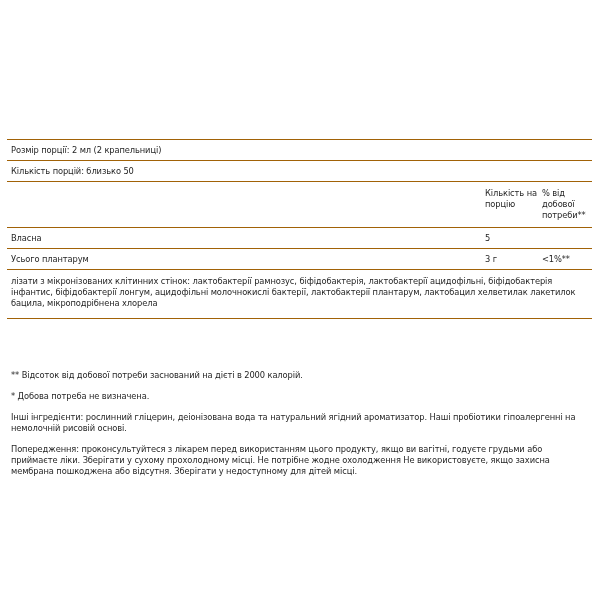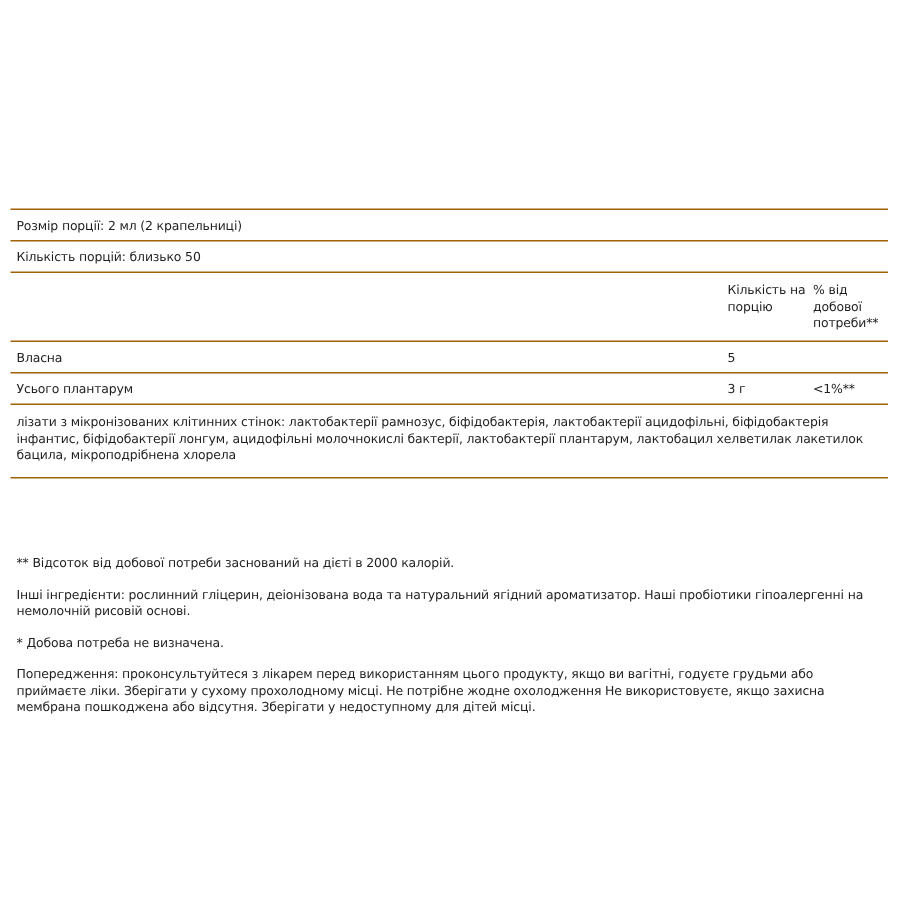--- a/index.html
+++ b/index.html
@@ -44,16 +44,16 @@
     <span class="col-name">Усього плантарум</span>
     <span class="col-amount">3 г</span>
     <span class="col-dv">&lt;1%**</span>
   </div>
   <div class="row blend">лізати з мікронізованих клітинних стінок: лактобактерії рамнозус, біфідобактерія, лактобактерії ацидофільні, біфідобактерія інфантис, біфідобактерії лонгум, ацидофільні молочнокислі бактерії, лактобактерії плантарум, лактобацил хелветилак лакетилок бацила, мікроподрібнена хлорела</div>
   <div class="row end"></div>
 </div>
 
 <div class="notes">
   <p>** Відсоток від добової потреби заснований на дієті в 2000 калорій.</p>
+  <p>* Добова потреба не визначена.</p>
   <p>Інші інгредієнти: рослинний гліцерин, деіонізована вода та натуральний ягідний ароматизатор. Наші пробіотики гіпоалергенні на немолочній рисовій основі.</p>
-  <p>* Добова потреба не визначена.</p>
   <p>Попередження: проконсультуйтеся з лікарем перед використанням цього продукту, якщо ви вагітні, годуєте грудьми або приймаєте ліки. Зберігати у сухому прохолодному місці. Не потрібне жодне охолодження Не використовуєте, якщо захисна мембрана пошкоджена або відсутня. Зберігати у недоступному для дітей місці.</p>
 </div>
 
 </body></html>

